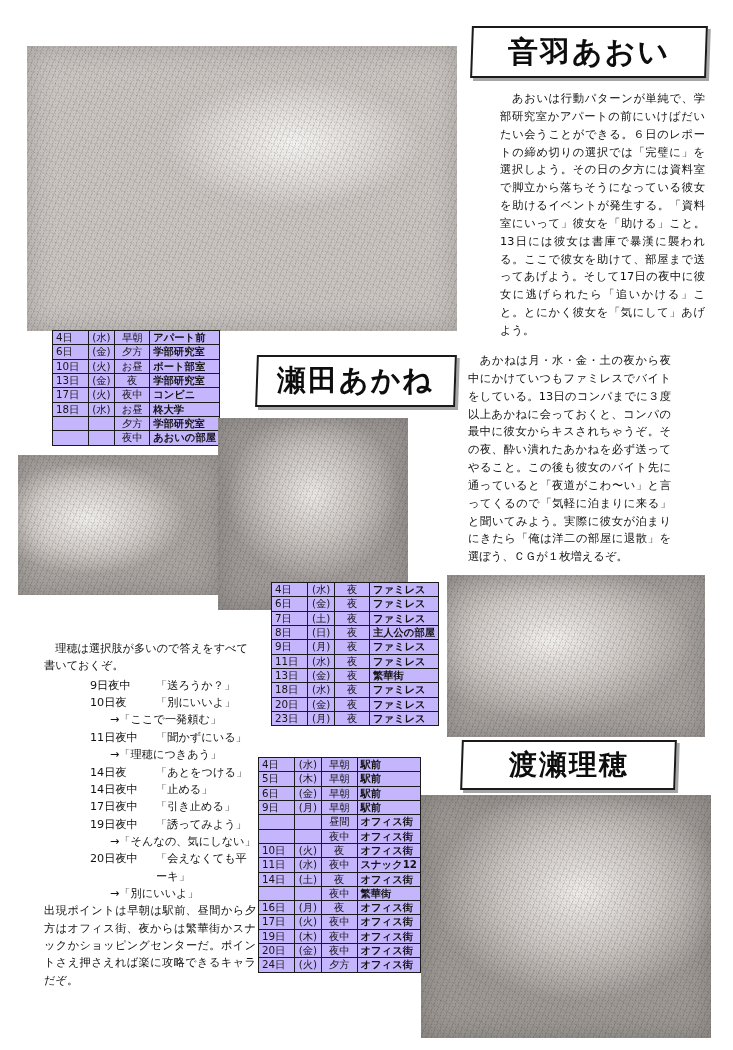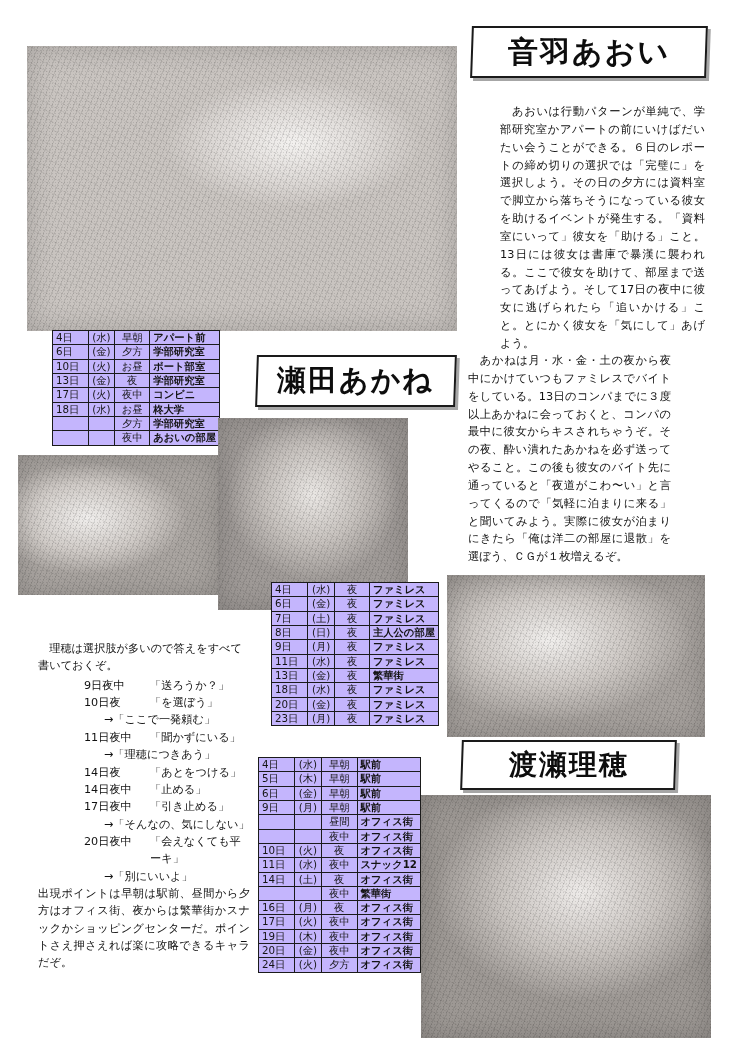--- a/index.html
+++ b/index.html
@@ -133,21 +133,21 @@
     <div class="shade"></div>
       <div class="lines"></div>
       <div class="tone"></div>
       <div class="vig"></div>
   </div>
 
   <div class="name-banner" style="left:471px;top:26px;width:232px;height:48px;font-size:30px;">
     <span>音羽あおい</span>
   </div>
 
-  <div class="col-text" style="left:500px;top:103px;width:205px;">
+  <div class="col-text" style="left:500px;top:90px;width:205px;">
     <p>　あおいは行動パターンが単純で、学部研究室かアパートの前にいけばだいたい会うことができる。６日のレポートの締め切りの選択では「完璧に」を選択しよう。その日の夕方には資料室で脚立から落ちそうになっている彼女を助けるイベントが発生する。「資料室にいって」彼女を「助ける」こと。13日には彼女は書庫で暴漢に襲われる。ここで彼女を助けて、部屋まで送ってあげよう。そして17日の夜中に彼女に逃げられたら「追いかける」こと。とにかく彼女を「気にして」あげよう。</p>
   </div>
 
   <table class="sched" style="left:52px;top:330px;width:168px;">
     <tbody>
       <tr>
         <td class="day">4日</td>
         <td class="dow">(水)</td>
         <td class="time">早朝</td>
         <td class="place">アパート前</td>
@@ -295,31 +295,31 @@
     <span>渡瀬理穂</span>
   </div>
 
   <div class="art a5" style="left:421px;top:795px;width:290px;height:243px;">
     <div class="shade"></div>
       <div class="lines"></div>
       <div class="tone"></div>
       <div class="vig"></div>
   </div>
 
-  <div class="choice-list" style="left:38px;top:640px;width:212px;">
+  <div class="choice-list" style="left:44px;top:640px;width:212px;">
     <div class="lead">　理穂は選択肢が多いので答えをすべて書いておくぞ。</div>
 
     <div class="row">
       <span class="k">9日夜中</span>
       <span class="v">「送ろうか？」</span>
     </div>
 
     <div class="row">
       <span class="k">10日夜</span>
-      <span class="v">「を選ぼう」</span>
+      <span class="v">「別にいいよ」</span>
     </div>
     <div class="sub">→「ここで一発頼む」</div>
 
     <div class="row">
       <span class="k">11日夜中</span>
       <span class="v">「聞かずにいる」</span>
     </div>
     <div class="sub">→「理穂につきあう」</div>
 
     <div class="row">
@@ -330,20 +330,24 @@
     <div class="row">
       <span class="k">14日夜中</span>
       <span class="v">「止める」</span>
     </div>
 
     <div class="row">
       <span class="k">17日夜中</span>
       <span class="v">「引き止める」</span>
     </div>
 
+    <div class="row">
+      <span class="k">19日夜中</span>
+      <span class="v">「誘ってみよう」</span>
+    </div>
     <div class="sub">→「そんなの、気にしない」</div>
 
     <div class="row">
       <span class="k">20日夜中</span>
       <span class="v">「会えなくても平ーキ」</span>
     </div>
 
     <div class="sub">→「別にいいよ」</div>
 
     <div class="tail" style="text-align:justify;line-height:1.55;">出現ポイントは早朝は駅前、昼間から夕方はオフィス街、夜からは繁華街かスナックかショッピングセンターだ。ポイントさえ押さえれば楽に攻略できるキャラだぞ。</div>

